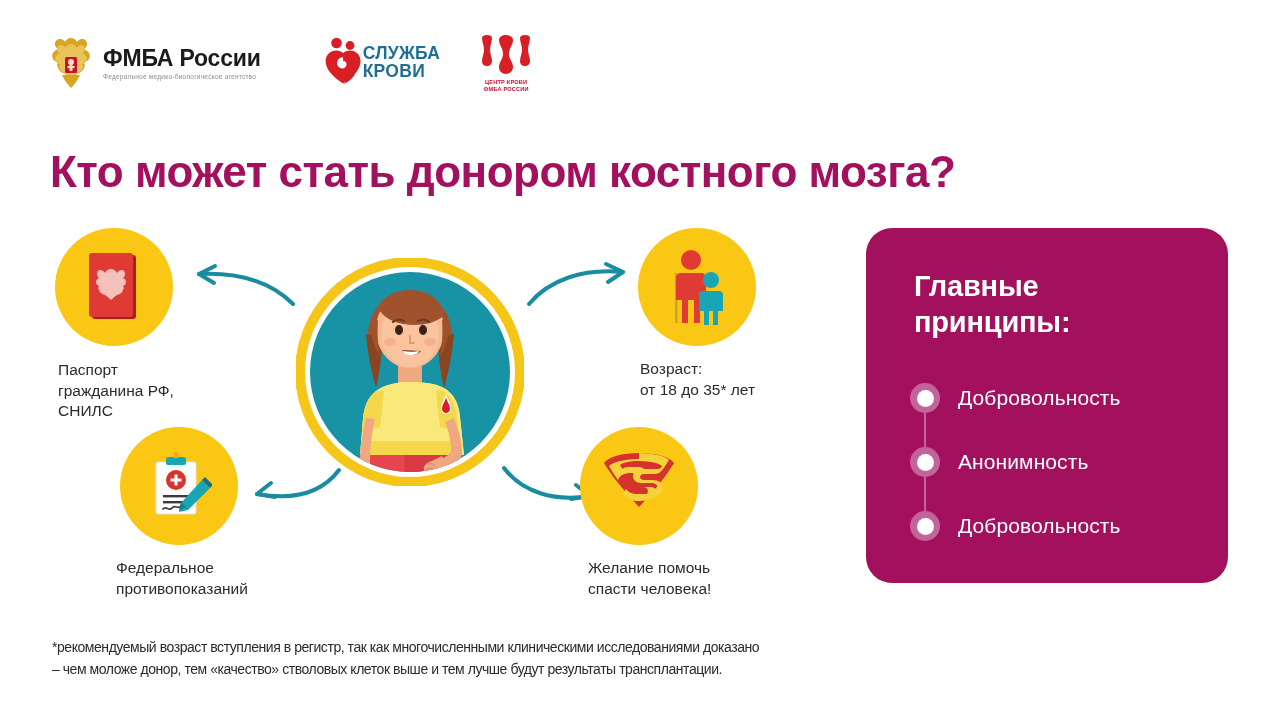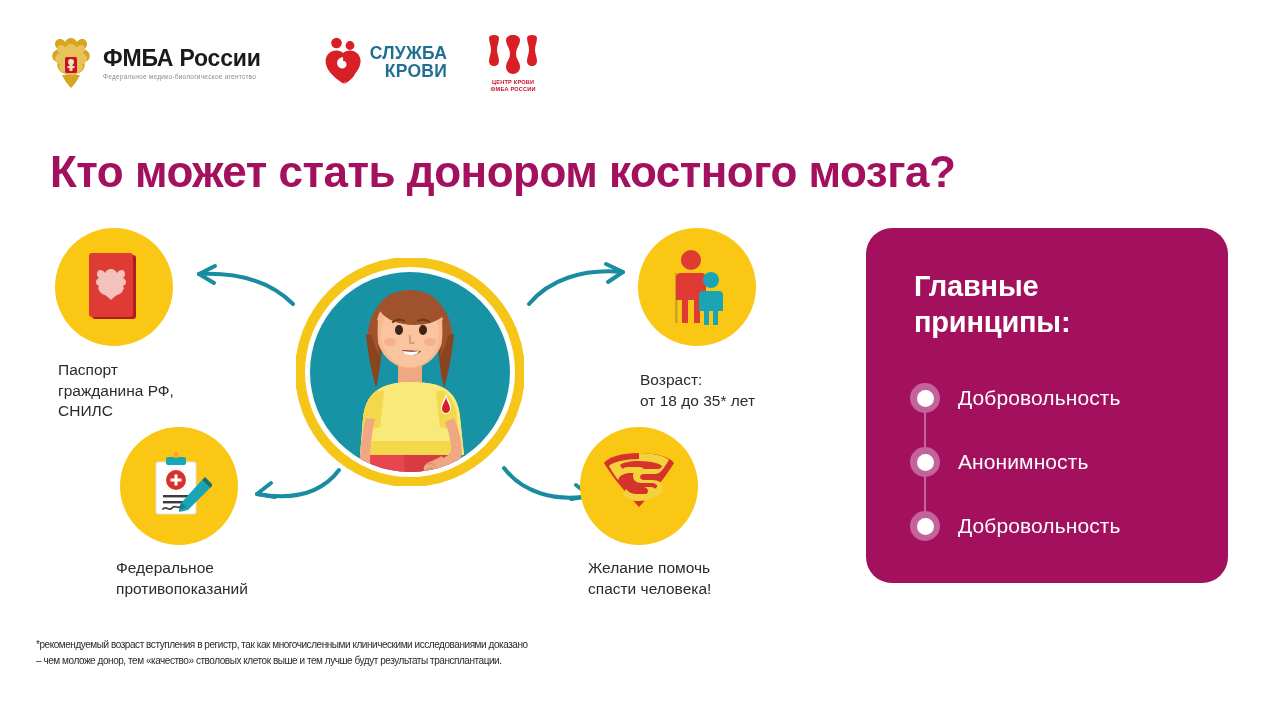--- a/index.html
+++ b/index.html
@@ -44,23 +44,21 @@
   .fmba-sub {
     font-size: 6.5px;
     color: #8d8d8d;
     letter-spacing: 0.25px;
     white-space: nowrap;
     margin-top: 3px;
   }
   .logo-sk {
     display: flex;
     align-items: center;
-    gap: 7px;
     margin-left: 62px;
-    text-align: right;
   }
   .sk-mark { width: 40px; height: 52px; display:block; }
   .sk-text {
     font-size: 17.5px;
     font-weight: bold;
     line-height: 1.02;
     color: #1f6f93;
     letter-spacing: 0.3px;
     white-space: nowrap;
   }
@@ -122,21 +120,21 @@
   .f-passport { left: 55px; top: 228px; }
   .f-passport .bubble { width: 118px; height: 118px; }
   .f-passport .feature-label { margin-top: 14px; margin-left: 3px; }
 
   .f-contra { left: 120px; top: 427px; }
   .f-contra .bubble { width: 118px; height: 118px; }
   .f-contra .feature-label { margin-top: 13px; margin-left: -4px; }
 
   .f-age { left: 638px; top: 228px; }
   .f-age .bubble { width: 118px; height: 118px; }
-  .f-age .feature-label { margin-top: 24px; margin-left: 2px; }
+  .f-age .feature-label { margin-top: 13px; margin-left: 2px; }
 
   .f-wish { left: 580px; top: 427px; }
   .f-wish .bubble { width: 118px; height: 118px; }
   .f-wish .feature-label { margin-top: 13px; margin-left: 8px; }
 
   
   .arrow { position: absolute; }
   .a-tl { left: 185px; top: 262px; }
   .a-bl { left: 243px; top: 460px; }
   .a-tr { left: 525px; top: 258px; }
@@ -207,23 +205,23 @@
     margin-left: 18px;
     font-size: 21px;
     color: #ffffff;
     letter-spacing: 0.1px;
     white-space: nowrap;
   }
 
   
   .footnote {
     position: absolute;
-    left: 36px;
+    left: 52px;
     top: 637px;
-    font-size: 10px;
+    font-size: 14px;
     line-height: 1.55;
     color: #2b2b2b;
     letter-spacing: -0.45px;
     white-space: pre-line;
   }
 </style>
 </head>
 <body>
 
 <div class="logo-bar">

